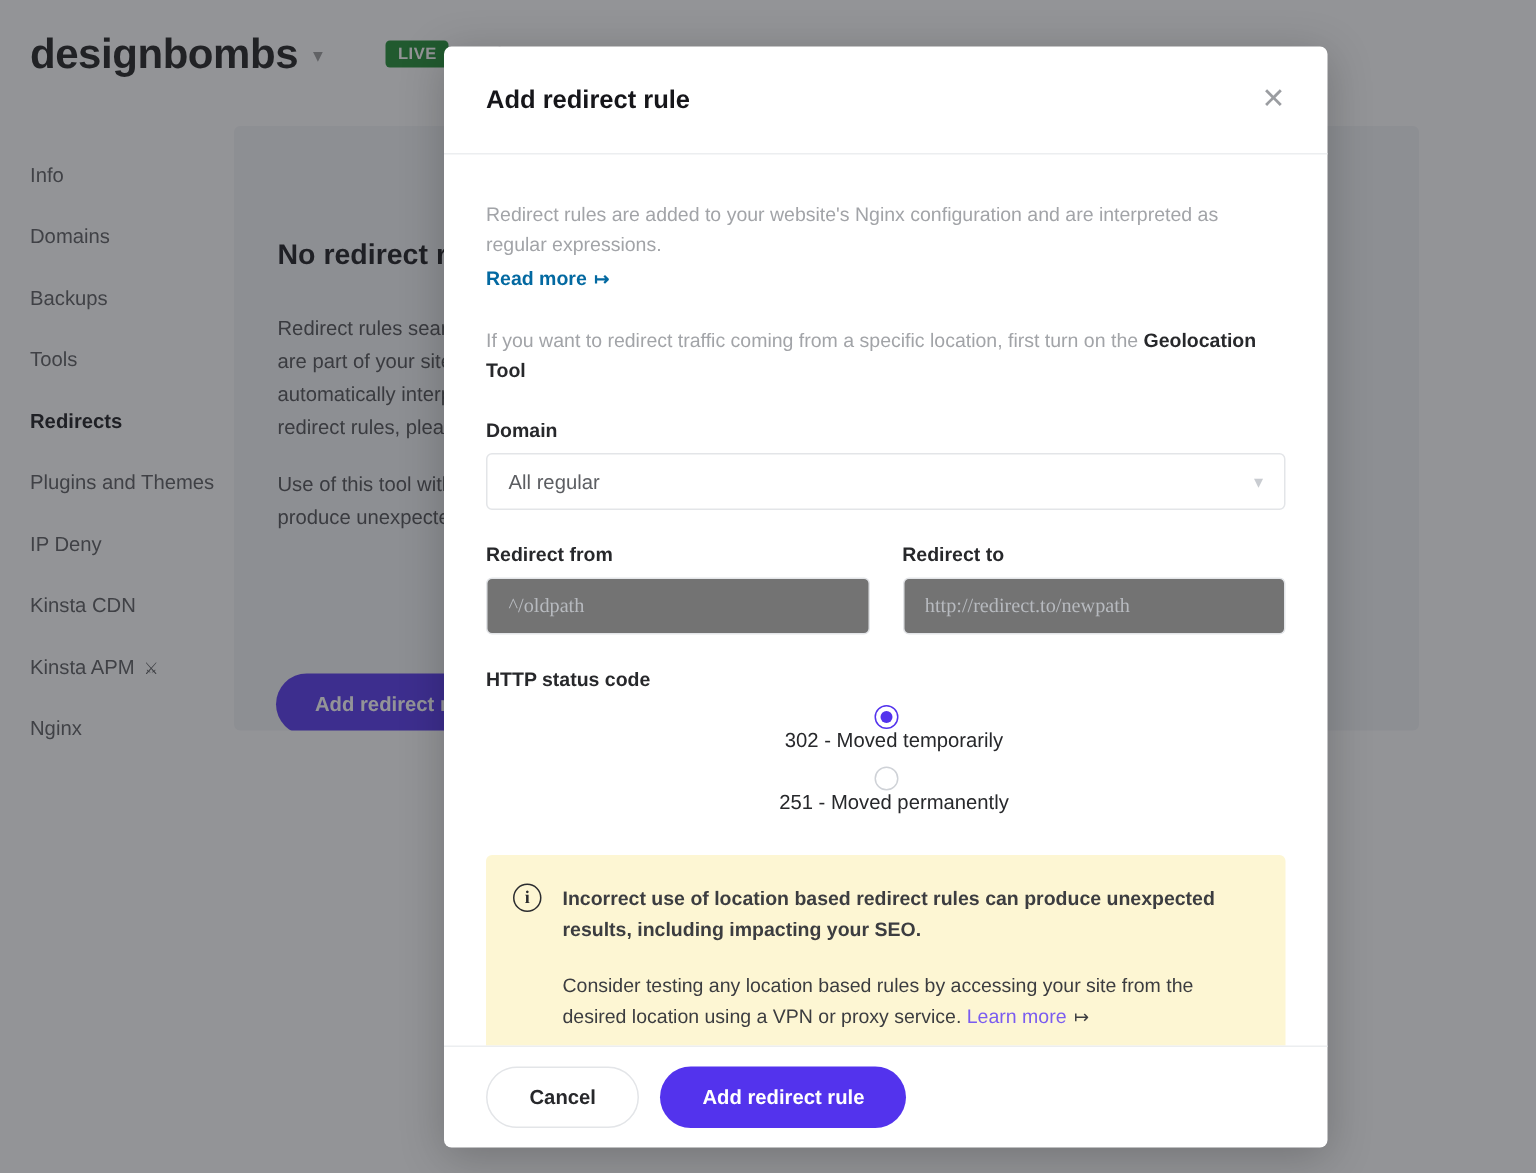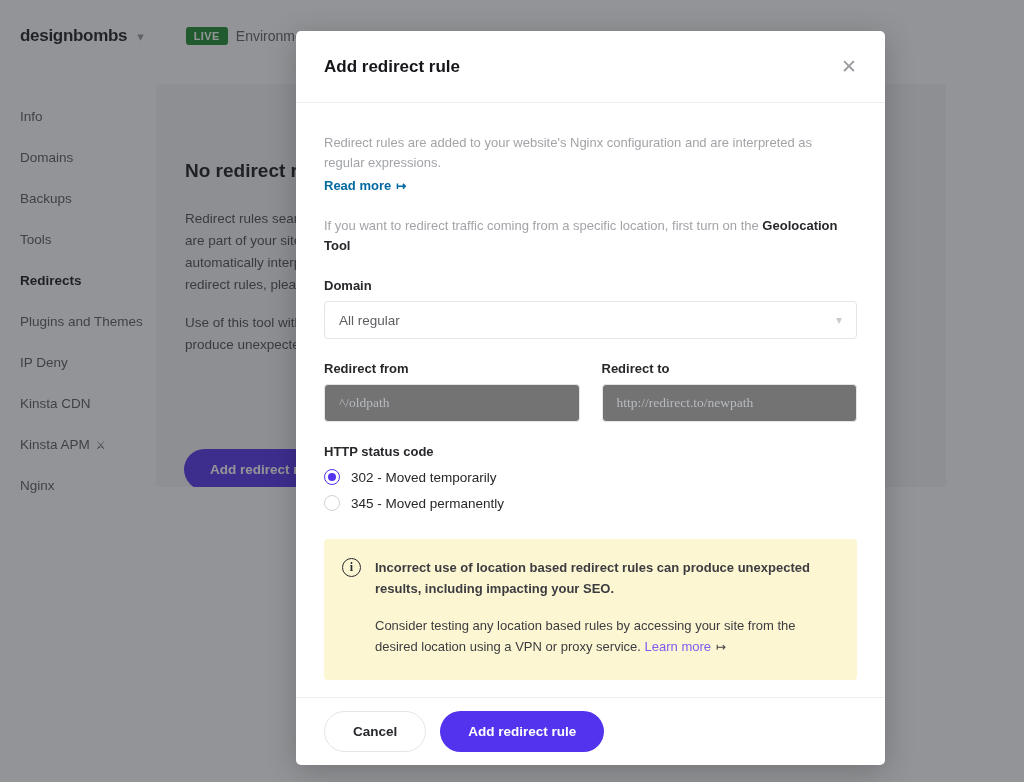--- a/index.html
+++ b/index.html
@@ -12,21 +12,21 @@
 
   
   #page-root { position: absolute; inset: 0; width: 1024px; height: 782px; background: #ffffff; }
 
   #bg-layer { position: absolute; inset: 0; }
 
   #bg-header {
     position: absolute; left: 0; top: 0; width: 1024px; height: 72px;
     background: #ffffff; display: flex; align-items: center; padding-left: 20px;
   }
-  #brand-name { font-size: 17px; font-weight: 700; color: #1a1a1a; letter-spacing: -0.3px; }
+  #brand-name { font-size: 28px; font-weight: 700; color: #1a1a1a; letter-spacing: -0.3px; }
   #brand-chevron { margin-left: 10px; color: #9a9a9a; font-size: 13px; }
   #live-badge {
     margin-left: 42px; background: #1b8a2f; color: #fff; font-size: 11px; font-weight: 700;
     padding: 3px 8px; border-radius: 3px; letter-spacing: .4px;
   }
   #env-label { margin-left: 8px; font-size: 14px; color: #5e5e5e; }
 
   #bg-sidebar { position: absolute; left: 0; top: 96px; width: 156px; }
   .nav-item { font-size: 13.5px; color: #58595c; padding: 13px 0 13px 20px; }
   .nav-item.active { color: #16161a; font-weight: 700; }
@@ -97,21 +97,21 @@
 
   .row-2 { display: flex; gap: 22px; margin-top: 22px; }
   .col { flex: 1 1 0; min-width: 0; }
   .text-input {
     width: 100%; height: 38px; border: 1px solid #e3e5e8; border-radius: 4px;
     padding: 0 14px; font-size: 13.5px; color: #27282b; background: #737373;
     font-family: Liberation Serif, serif;
   }
   .text-input::placeholder { color: #b7babf; }
 
-  .radio-row { display: flex; align-items: center; margin-top: 10px; }
+  .radio-row { display: flex; align-items: center; margin-top: 10px; flex-direction: column; }
   .radio-outer {
     width: 16px; height: 16px; border-radius: 50%; border: 1.5px solid #cfd2d7;
     display: flex; align-items: center; justify-content: center; flex: 0 0 auto;
   }
   .radio-outer.checked { border-color: #5333ed; }
   .radio-dot { width: 8px; height: 8px; border-radius: 50%; background: #5333ed; }
   .radio-label { margin-left: 11px; font-size: 13.5px; color: #27282b; }
 
   #notice-box {
     margin-top: 28px; background: #fdf6d3; border-radius: 4px;
@@ -222,21 +222,21 @@
       <div class="field-block">
         <div class="field-label">HTTP status code</div>
         <div class="radio-row">
           <span class="radio-outer checked">
               <span class="radio-dot"></span>
             </span>
           <span class="radio-label">302 - Moved temporarily</span>
         </div>
         <div class="radio-row">
           <span class="radio-outer"></span>
-          <span class="radio-label">345 - Moved permanently</span>
+          <span class="radio-label">251 - Moved permanently</span>
         </div>
       </div>
 
       <div id="notice-box">
         <span class="info-icon">i</span>
         <div class="notice-text">
           <p class="strong">Incorrect use of location based redirect rules can produce unexpected results, including impacting your SEO.</p>
           <p><span>Consider testing any location based rules by accessing your site from the desired location using a VPN or proxy service. </span><a class="learn-more" href="#"><span>Learn more</span></a><span class="ext-arrow">↦</span></p>
         </div>
       </div>

